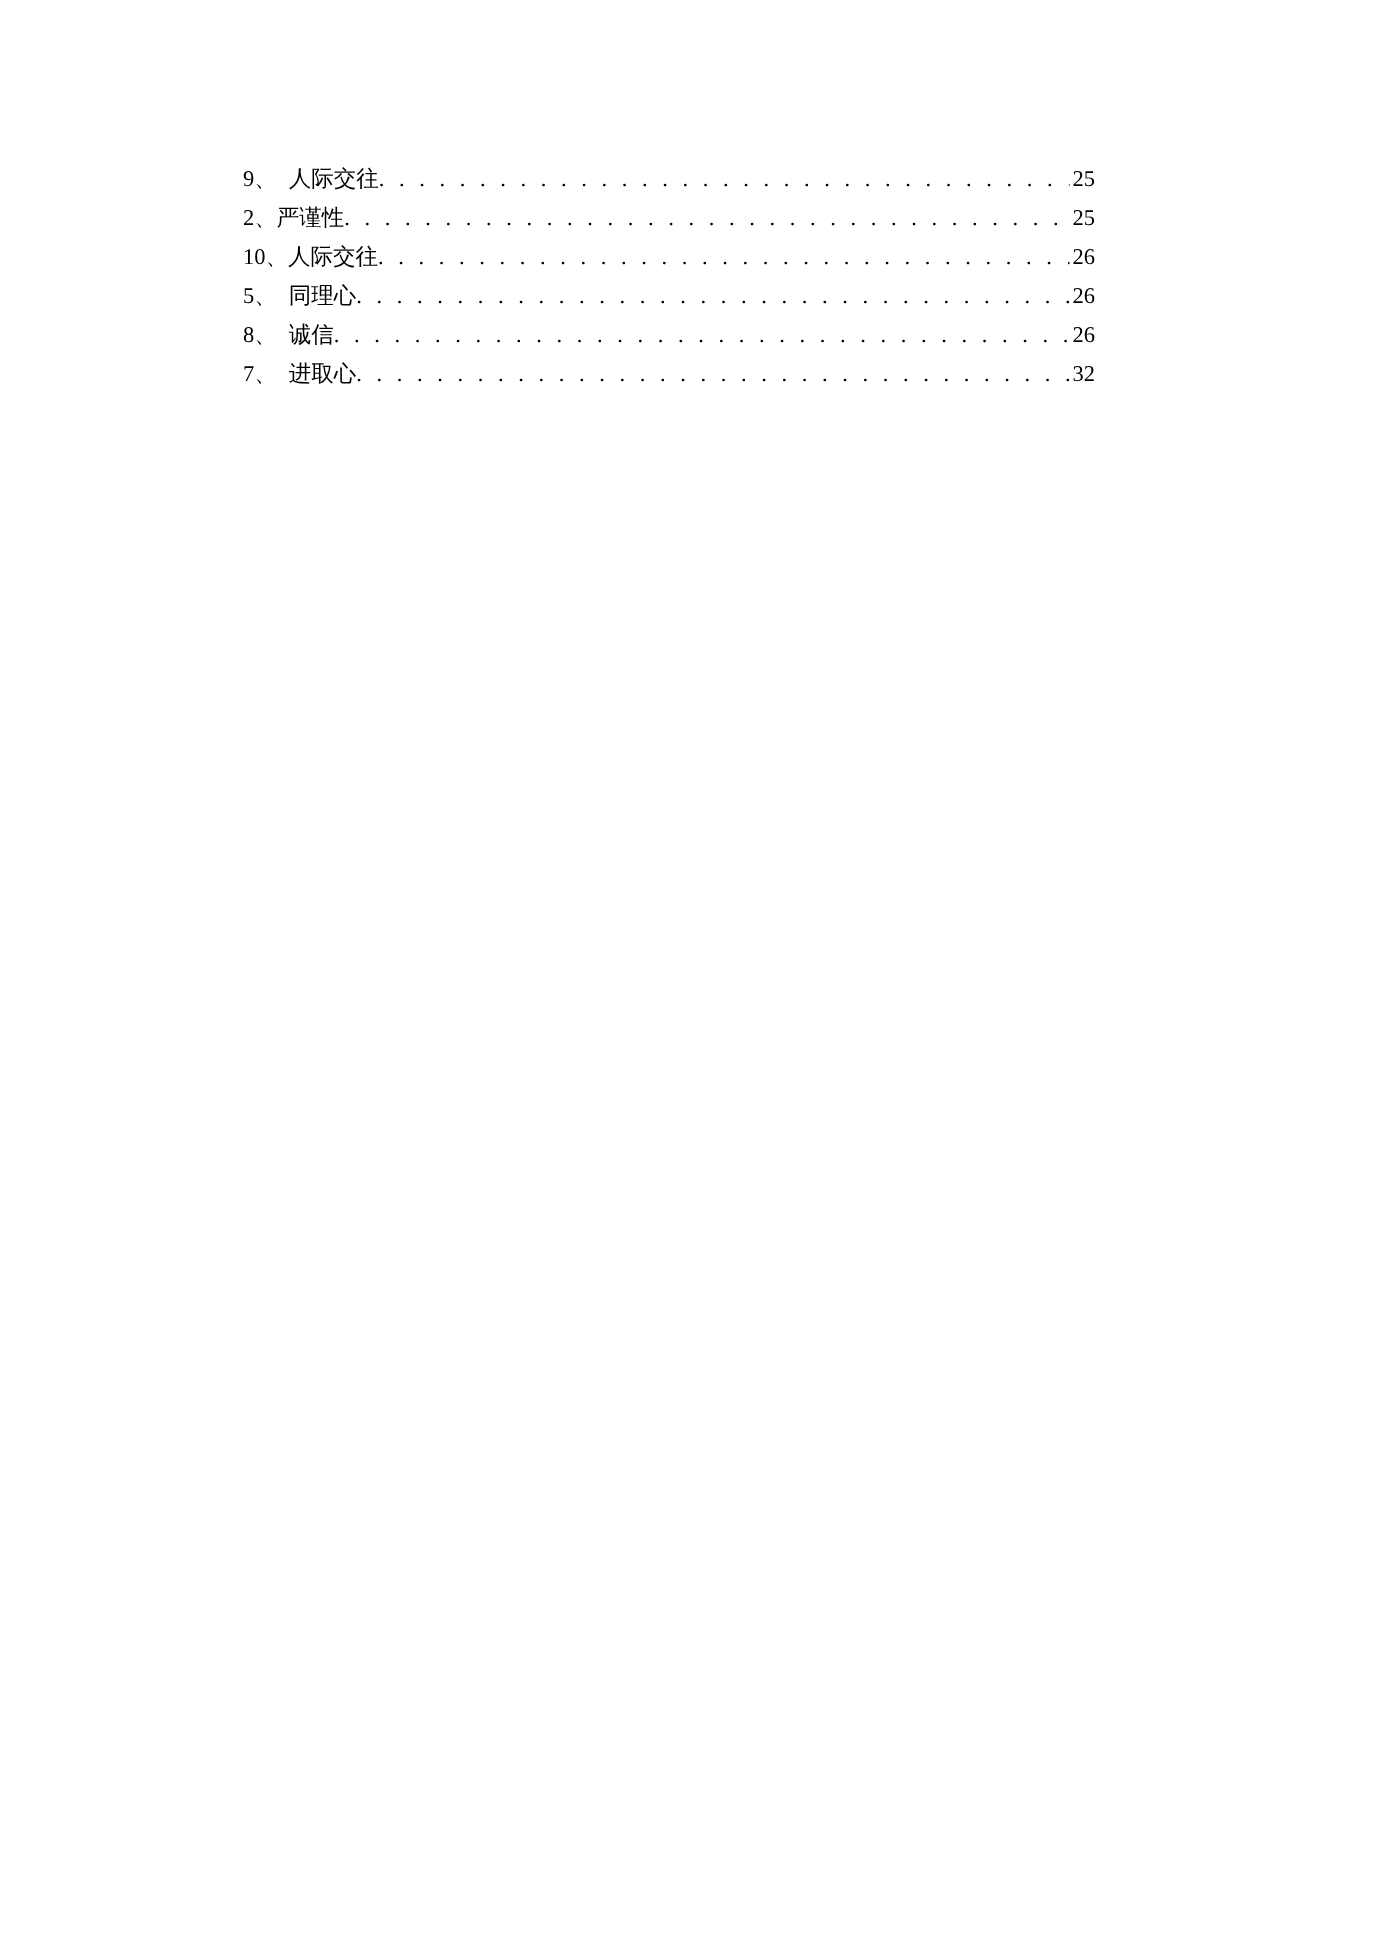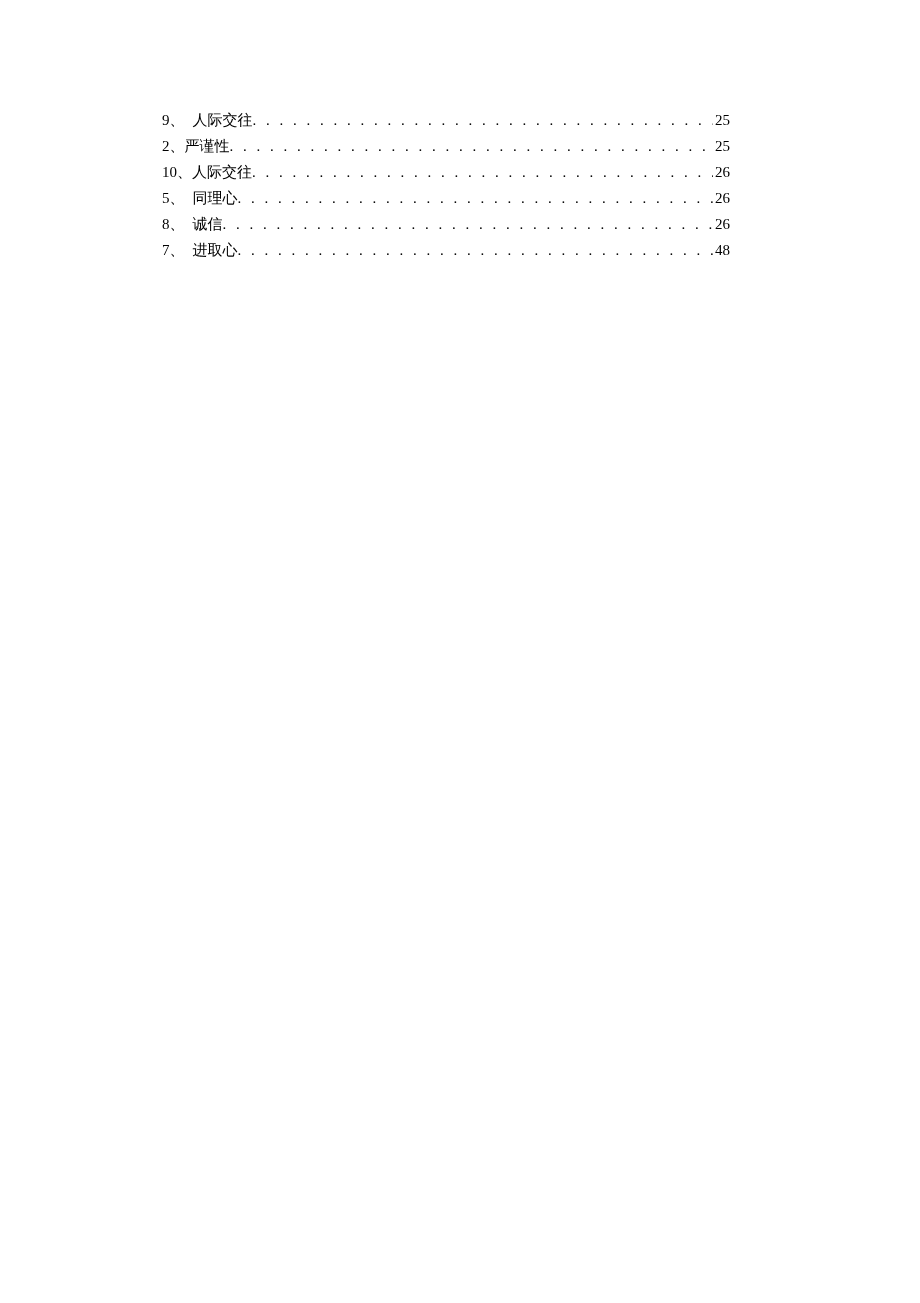--- a/index.html
+++ b/index.html
@@ -96,16 +96,16 @@
         <span class="toc-gap"></span>
         <span class="toc-dots">. . . . . . . . . . . . . . . . . . . . . . . . . . . . . . . . . . . . . . . . . . . . . . . . . . . . . . . . . . . . . . . . . . . . . . . . . . . . . . . .</span>
         <span class="toc-page">26</span>
       </div>
       <div class="toc-entry">
         <span class="toc-num">7</span>
         <span class="toc-sep">、</span>
         <span class="toc-title pad-title">进取心</span>
         <span class="toc-gap"></span>
         <span class="toc-dots">. . . . . . . . . . . . . . . . . . . . . . . . . . . . . . . . . . . . . . . . . . . . . . . . . . . . . . . . . . . . . . . . . . . . . . . . . . . . . . . .</span>
-        <span class="toc-page">48</span>
+        <span class="toc-page">32</span>
       </div>
     </div>
 </div>
 
 </body></html>

